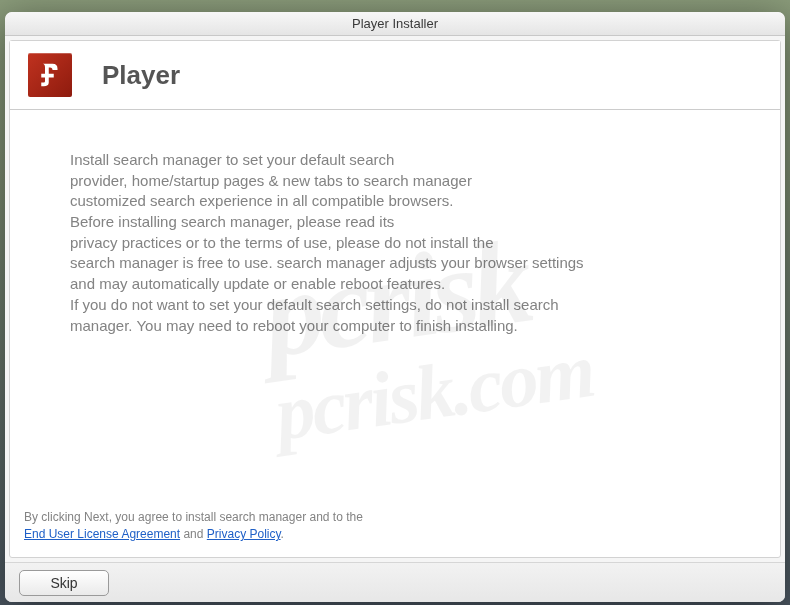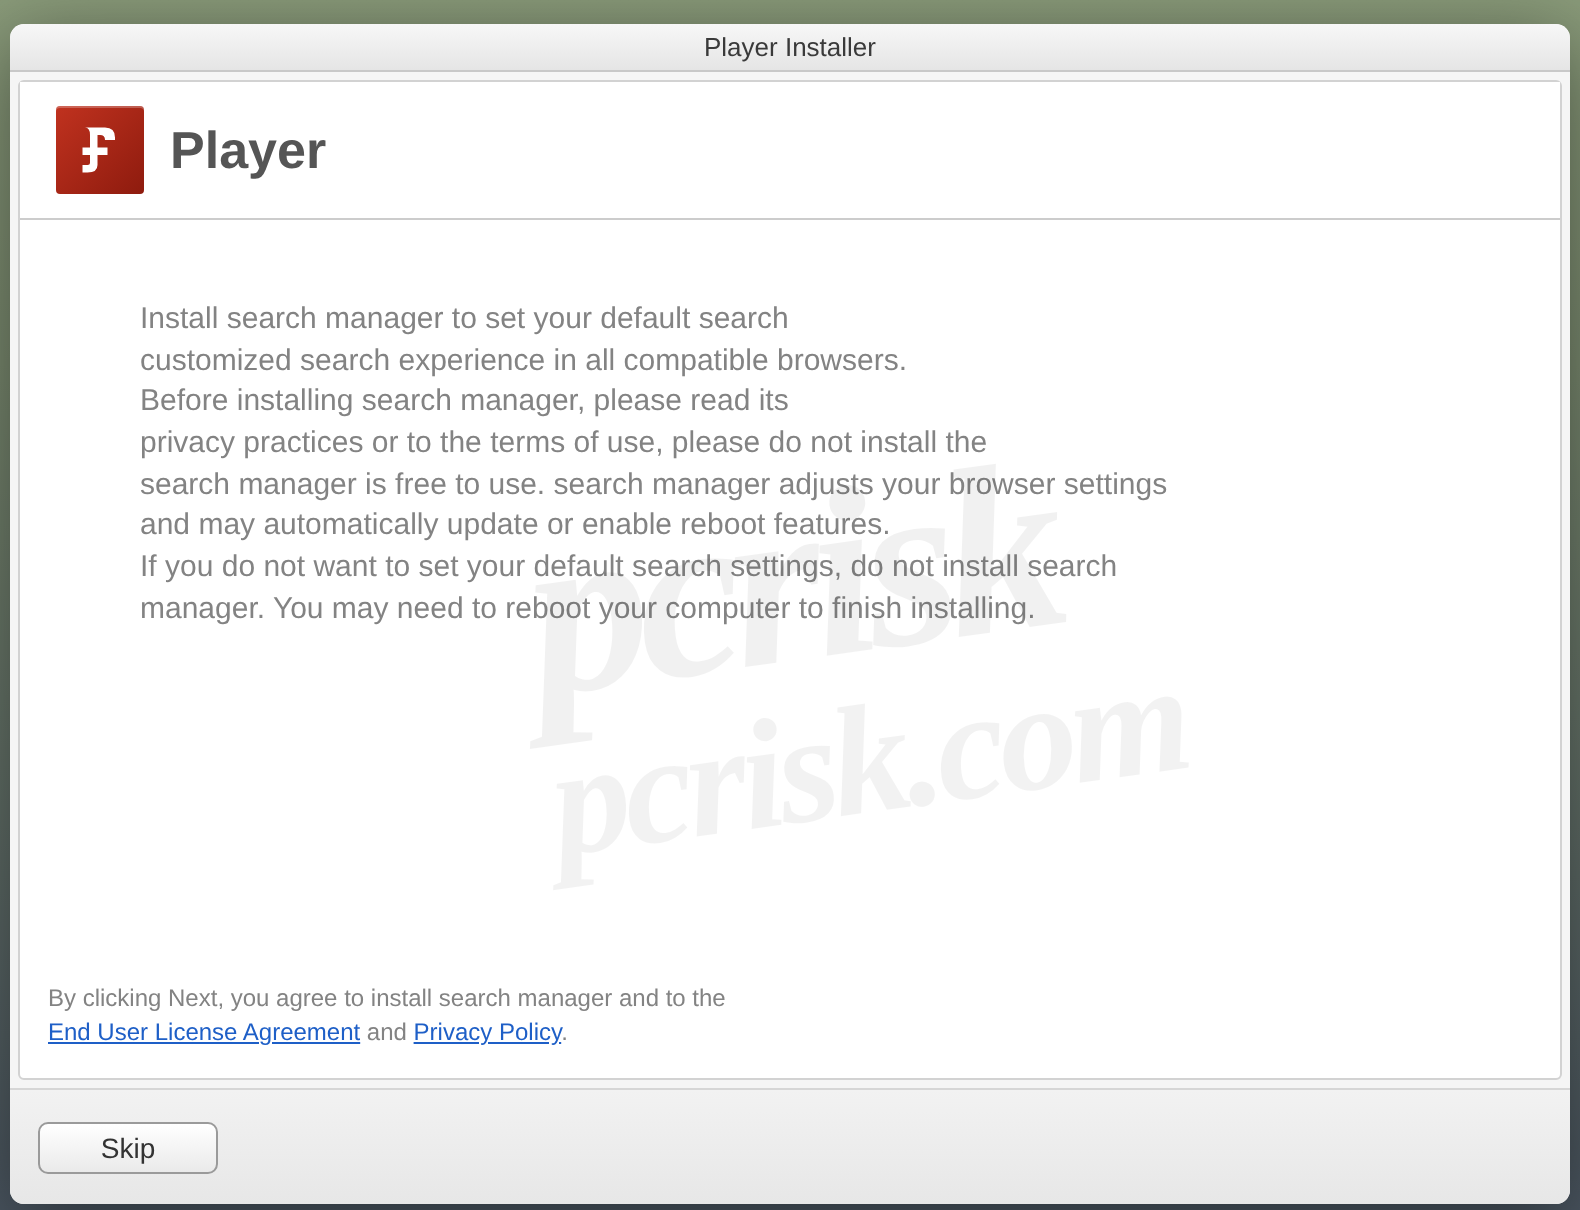--- a/index.html
+++ b/index.html
@@ -48,21 +48,21 @@
       border-radius: 3px;
       display: flex;
       flex-direction: column;
       position: relative;
     }
     .header {
       padding: 12px 18px;
       border-bottom: 1px solid #ccc;
       display: flex;
       align-items: center;
-      gap: 13px;
+      gap: 30px;
       background: #fff;
     }
     .flash-icon {
       width: 44px;
       height: 44px;
       background: linear-gradient(135deg, #c0321f 0%, #8e1b0e 100%);
       border-radius: 2px;
       display: flex;
       align-items: center;
       justify-content: center;
@@ -87,21 +87,21 @@
       font-size: 12px;
       color: #838383;
       line-height: 1.4;
     }
     .agreement a {
       color: #1e5fc7;
       text-decoration: underline;
       cursor: pointer;
     }
     .footer {
-      height: 58px;
+      height: 40px;
       background: linear-gradient(180deg, #f2f2f2 0%, #e7e7e7 100%);
       border-top: 1px solid #d6d6d6;
       display: flex;
       align-items: center;
       justify-content: space-between;
       padding: 14px 14px;
     }
     .btn {
       min-width: 90px;
       height: 26px;
@@ -169,20 +169,21 @@
       <div class="flash-icon">
         <svg viewBox="0 0 24 24">
           <path d="M6 3 L14 3 Q18 3 18 7 L18 8 L14 8 Q14 6 12 6 L11 6 L11 11 L15 11 L15 14 L11 14 L11 18 Q11 21 7 21 L5 21 L5 18 L7 18 Q8 18 8 17 L8 14 L5 14 L5 11 L8 11 L8 6 Q8 3 6 3 Z" fill="#ffffff"></path>
         </svg>
       </div>
       <div class="app-title">Player</div>
     </div>
 
     <div class="body-text">
       <p>Install search manager to set your default search</p>
+      <p>provider, home/startup pages &amp; new tabs to search manager</p>
       <p>customized search experience in all compatible browsers.</p>
       <p>Before installing search manager, please read its</p>
       <p>privacy practices or to the terms of use, please do not install the</p>
       <p>search manager is free to use. search manager adjusts your browser settings</p>
       <p>and may automatically update or enable reboot features.</p>
       <p>If you do not want to set your default search settings, do not install search</p>
       <p>manager. You may need to reboot your computer to finish installing.</p>
     </div>
 
     <div class="agreement">

